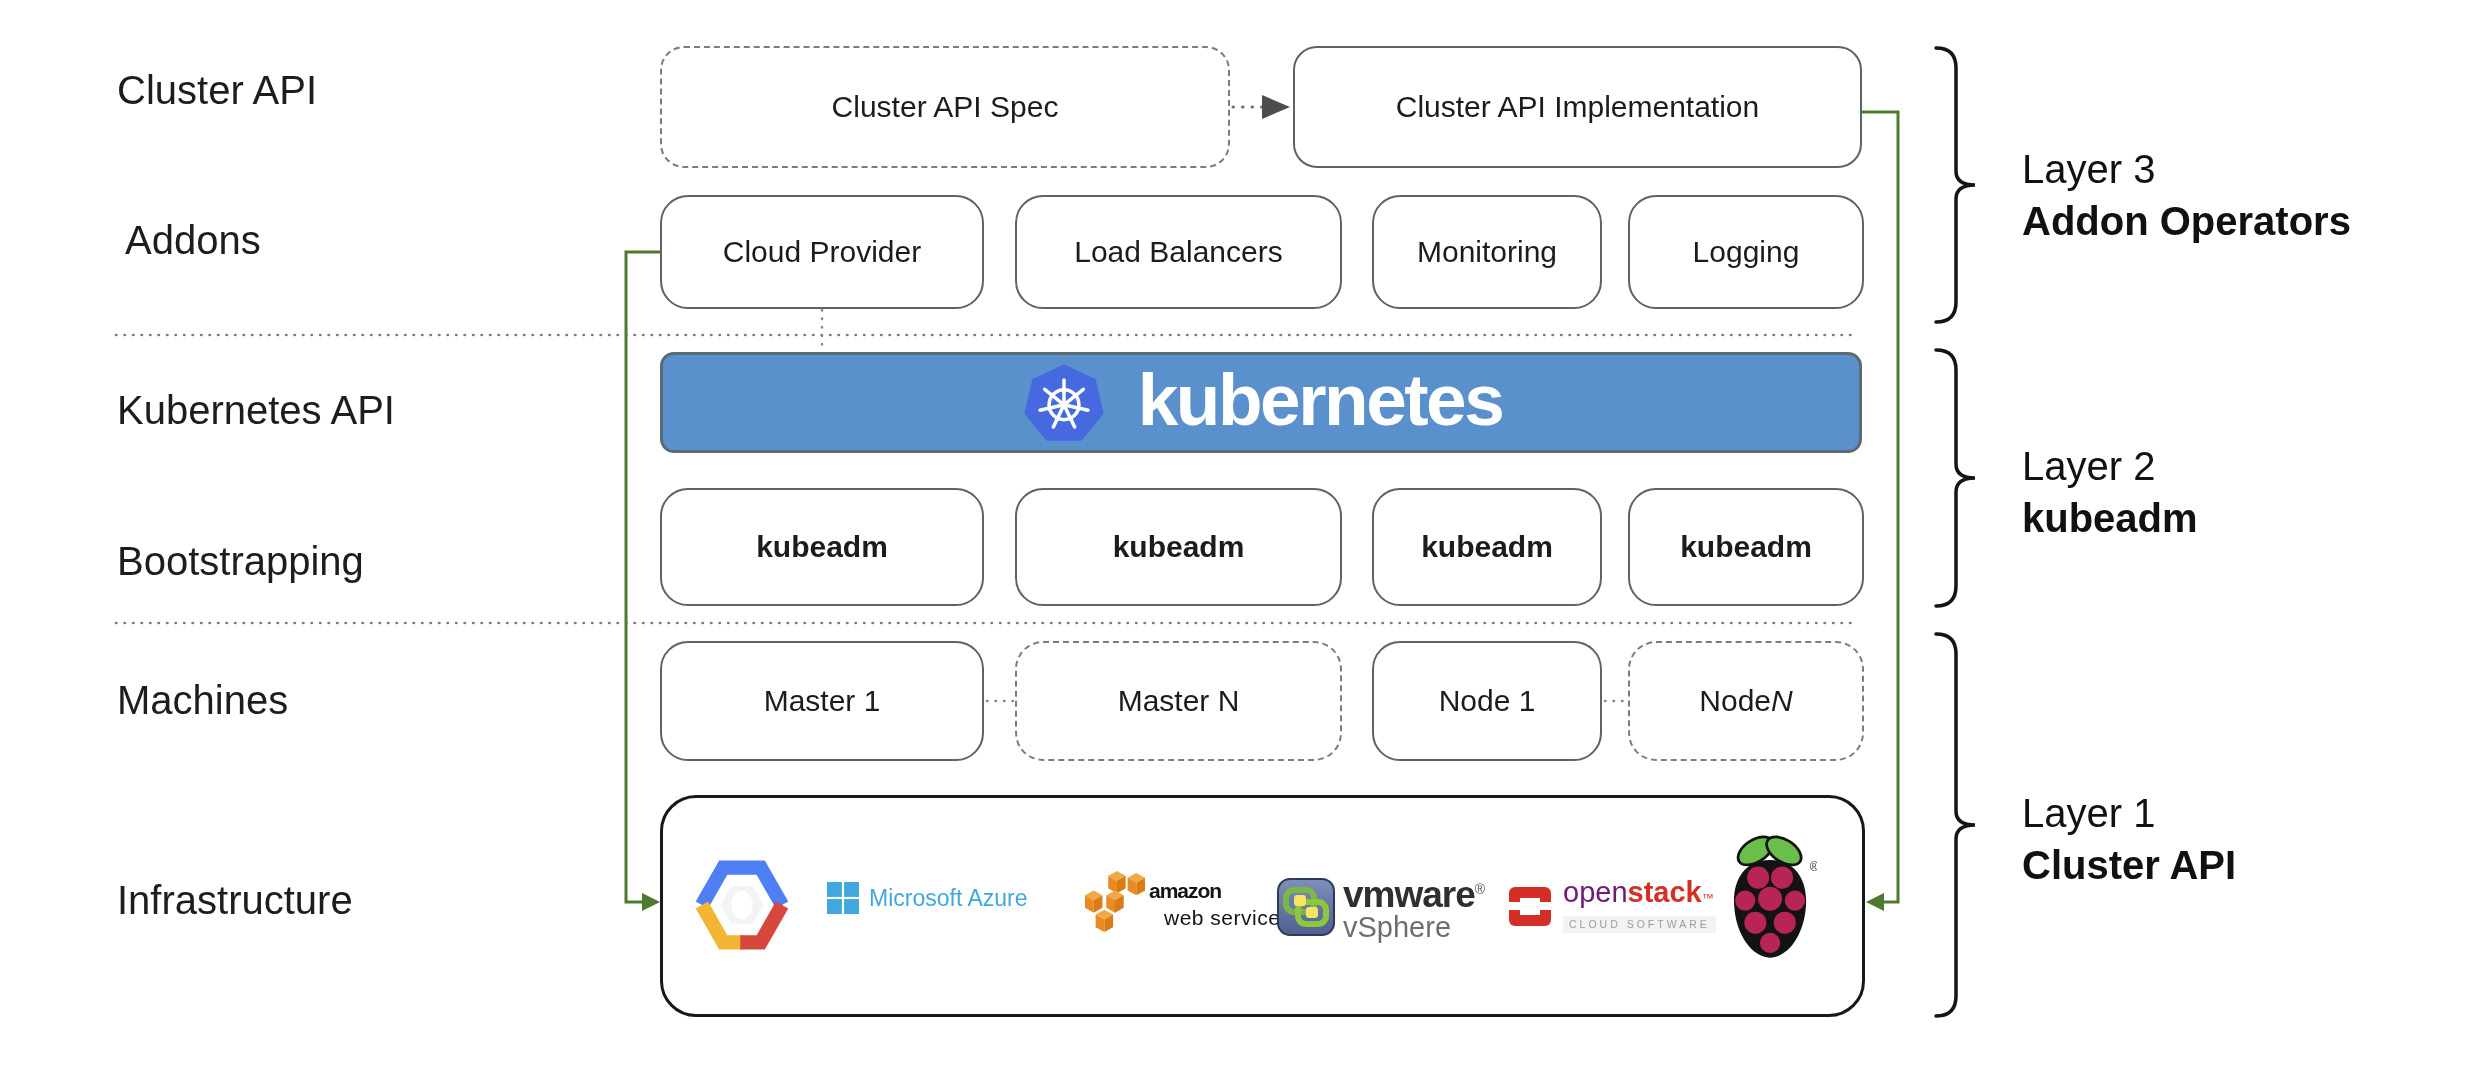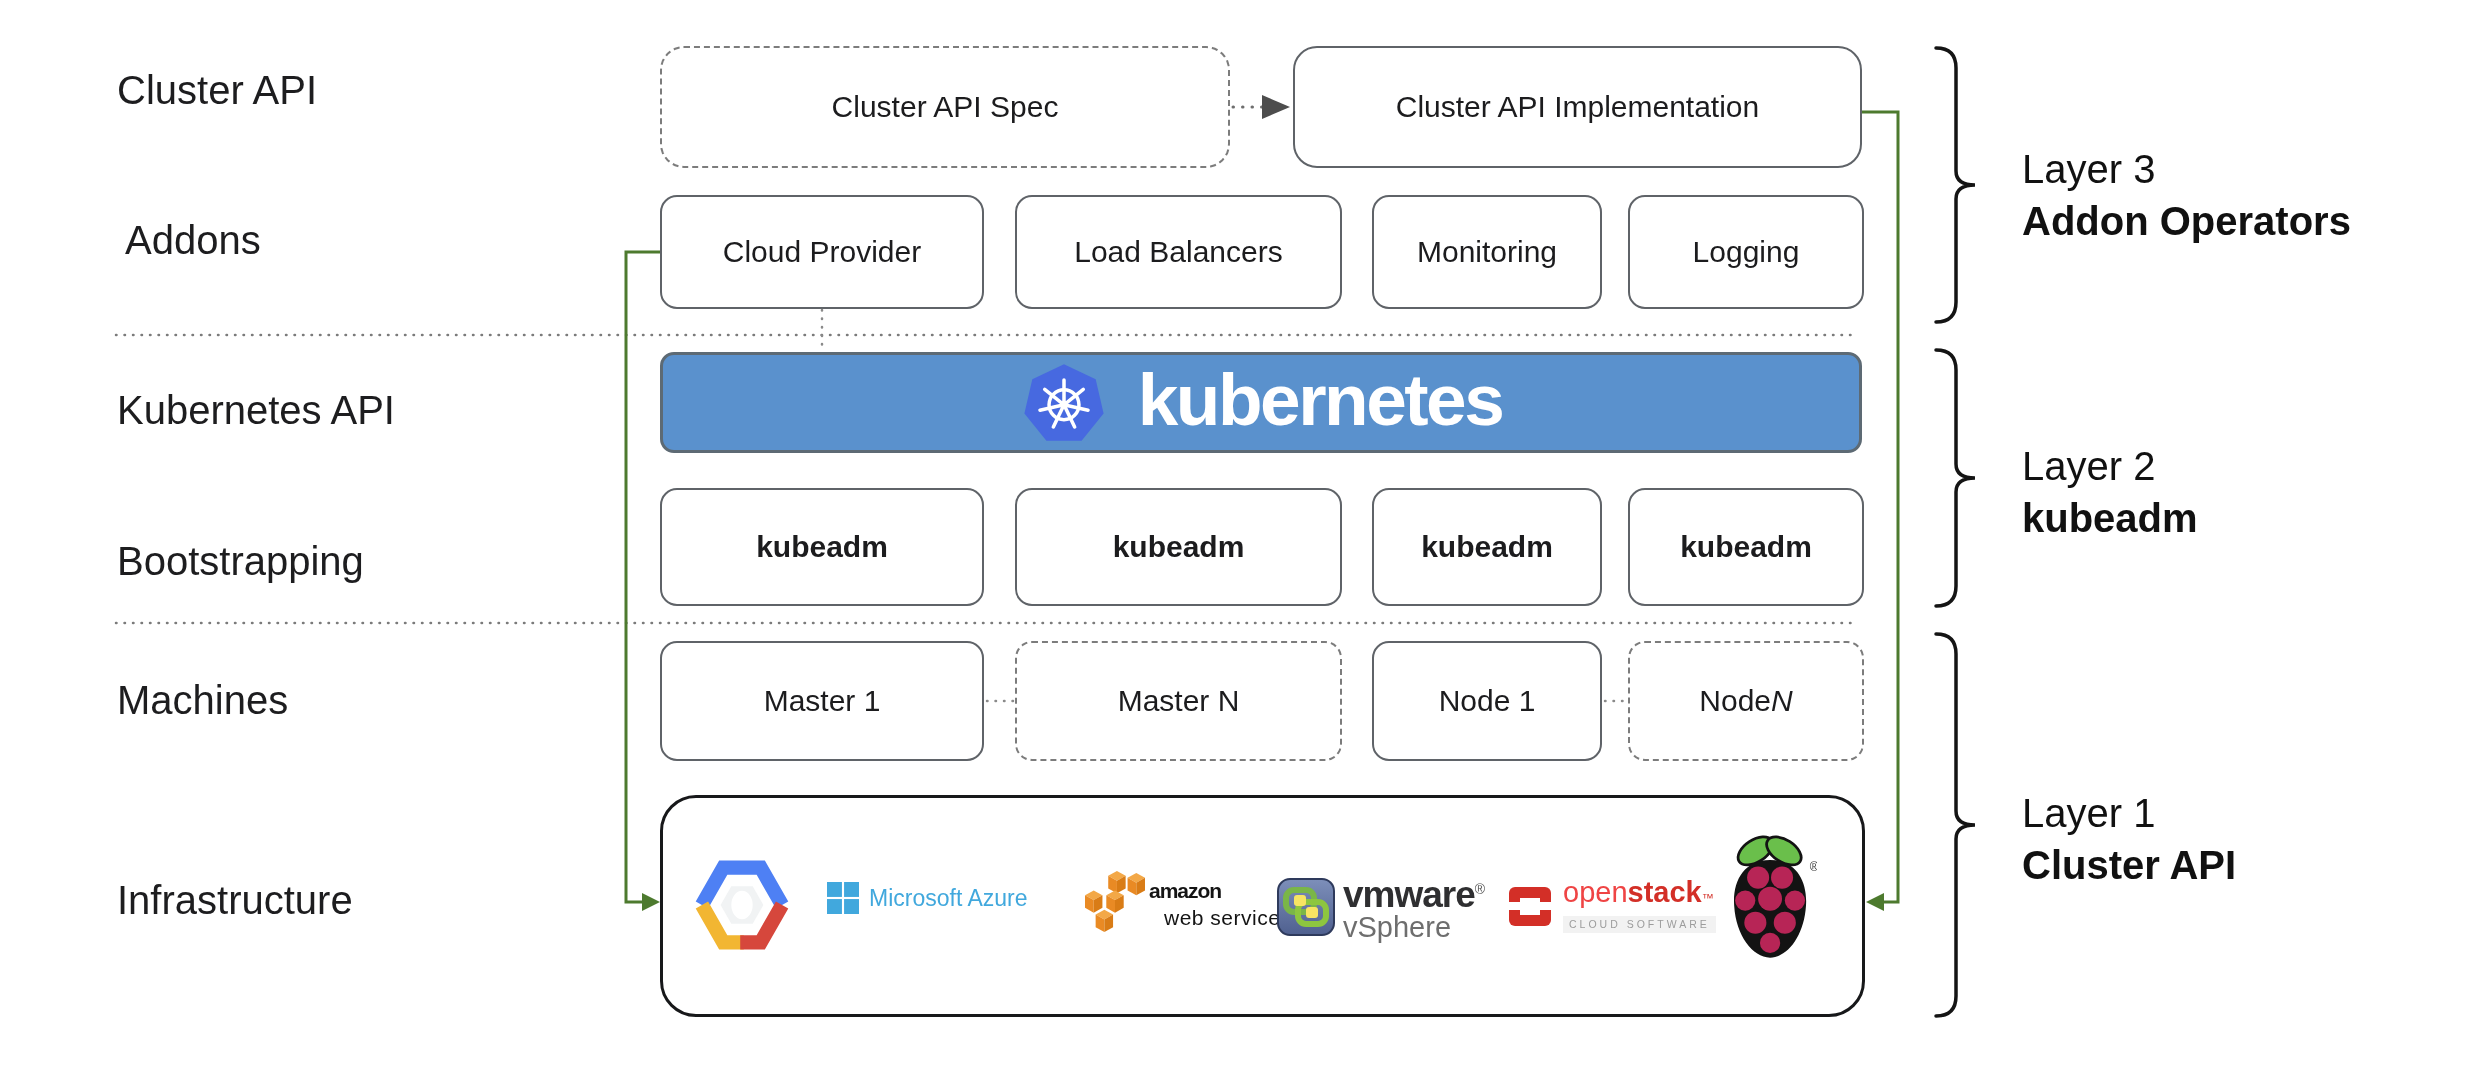--- a/index.html
+++ b/index.html
@@ -3,21 +3,21 @@
 <meta charset="utf-8">
 <style>
   html,body{margin:0;padding:0;background:#fff;}
   .stage{
     position:relative;width:2490px;height:1076px;background:#fff;overflow:hidden;
     font-family:"Liberation Sans",sans-serif;color:#1c1c1e;
   }
   .rowlab{position:absolute;font-size:40px;line-height:48px;white-space:nowrap;color:#1d1d1f;}
   .bx{
     position:absolute;box-sizing:border-box;background:#fff;
-    border:2.5px solid var(--box-border-gray,#5f6368);border-radius:17px;
+    border:2.5px solid var(--box-border-gray,#5f6368);border-radius:28px;
     display:flex;align-items:center;justify-content:center;
     font-size:30px;color:#1c1c1e;white-space:nowrap;
   }
   .bx.r24{border-radius:24px;}
   .bx.dashed{border:2.5px dashed #7c7c7c;}
   .bx.bold{font-weight:700;}
   .it{font-style:italic;}
   .banner{
     position:absolute;box-sizing:border-box;left:660px;top:352px;width:1202px;height:101px;
     background:var(--banner-blue,#5a91cd);border:3px solid #5d6a74;border-radius:14px;
@@ -35,21 +35,21 @@
   .azure-text{font-size:23px;color:var(--azure-blue,#41a8dd);margin-left:10px;white-space:nowrap;}
   .aws-text{margin-left:4px;color:#141414;}
   .aws-line1{font-size:21px;font-weight:700;line-height:30px;letter-spacing:-1px;}
   .aws-line2{font-size:21px;line-height:23px;letter-spacing:0.5px;margin-left:15px;}
   .vm-text{margin-left:8px;}
   .vm-line1{font-size:37px;font-weight:700;line-height:34px;color:#2f2f31;letter-spacing:-1px;}
   .vm-line1 sup{font-size:14px;font-weight:400;color:#555;}
   .vm-line2{font-size:29px;line-height:30px;color:#6e6e6e;}
   .os-text{margin-left:8px;}
   .os-line1{font-size:29px;line-height:28px;white-space:nowrap;}
-  .os-light{color:#ef4444;}
+  .os-light{color:#701a75;}
   .os-bold{color:var(--openstack-red,#d32f27);font-weight:700;}
   .os-tm{font-size:12px;color:var(--openstack-red,#d32f27);}
   .os-line2{font-size:10.5px;line-height:13px;letter-spacing:3px;color:#9c9c9c;margin-top:4px;
             background:#f2f2f2;padding:2px 6px;}
   .layerlab{position:absolute;font-size:40px;line-height:52px;color:#111;white-space:nowrap;}
   .layerlab .l2{font-weight:700;}
   svg.overlay{position:absolute;left:0;top:0;pointer-events:none;}
 </style>
 </head>
 <body>

